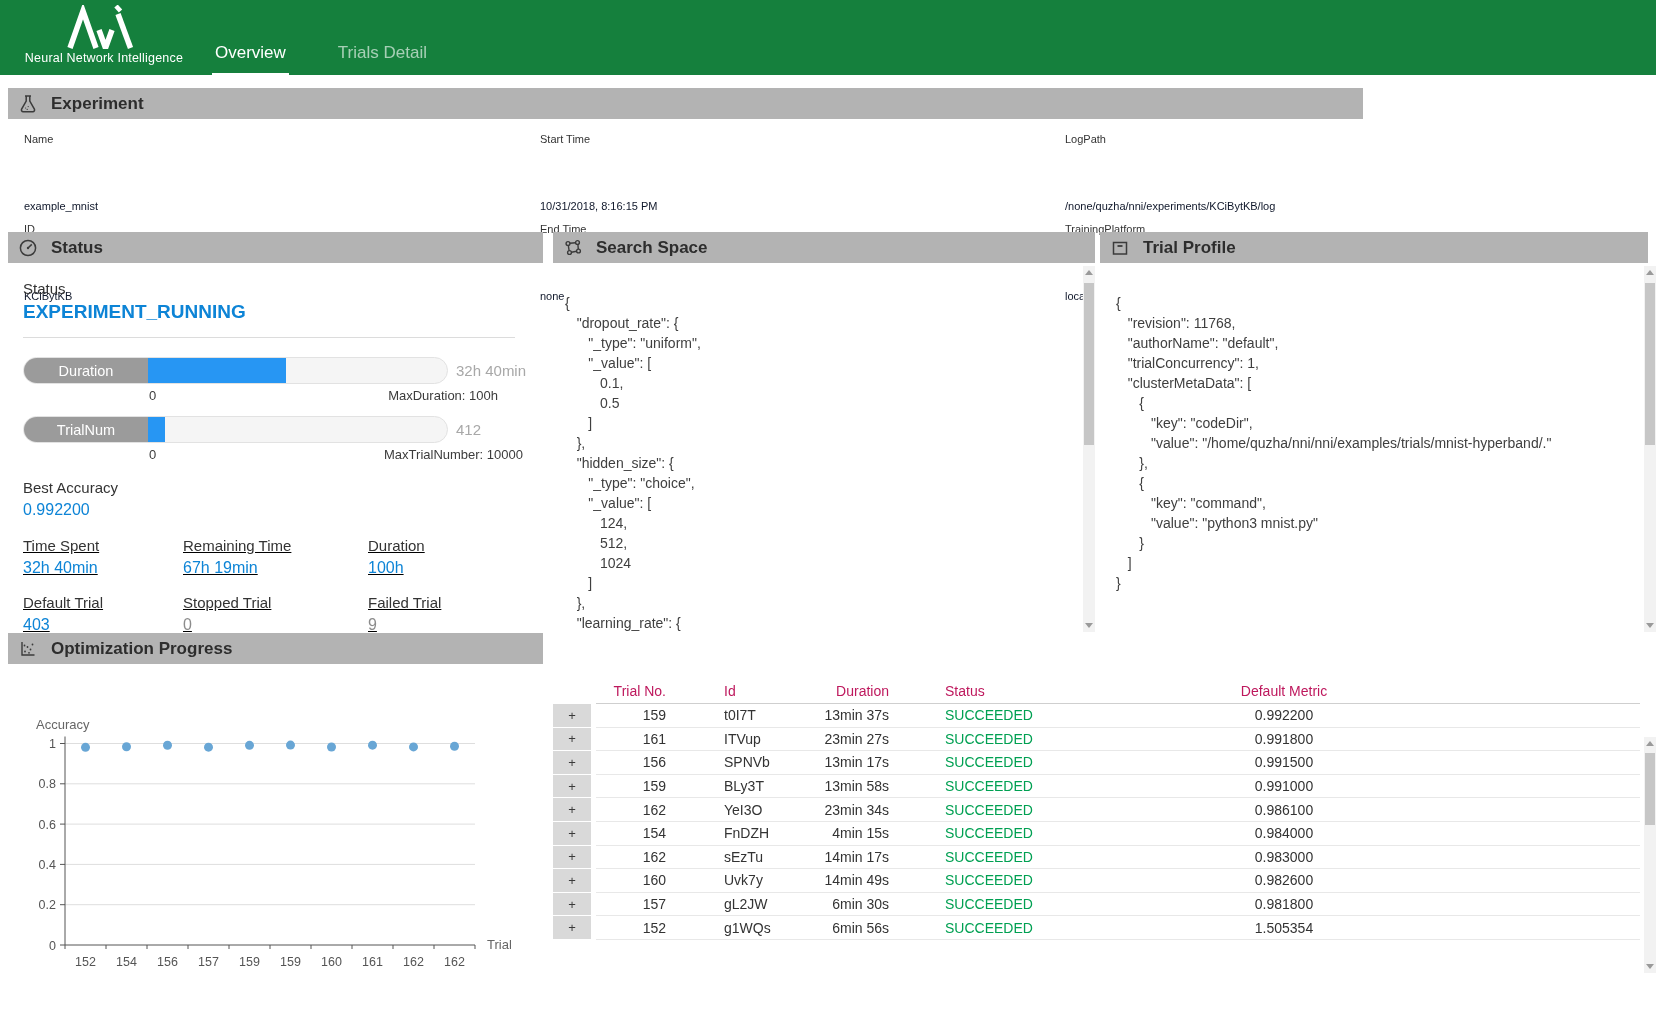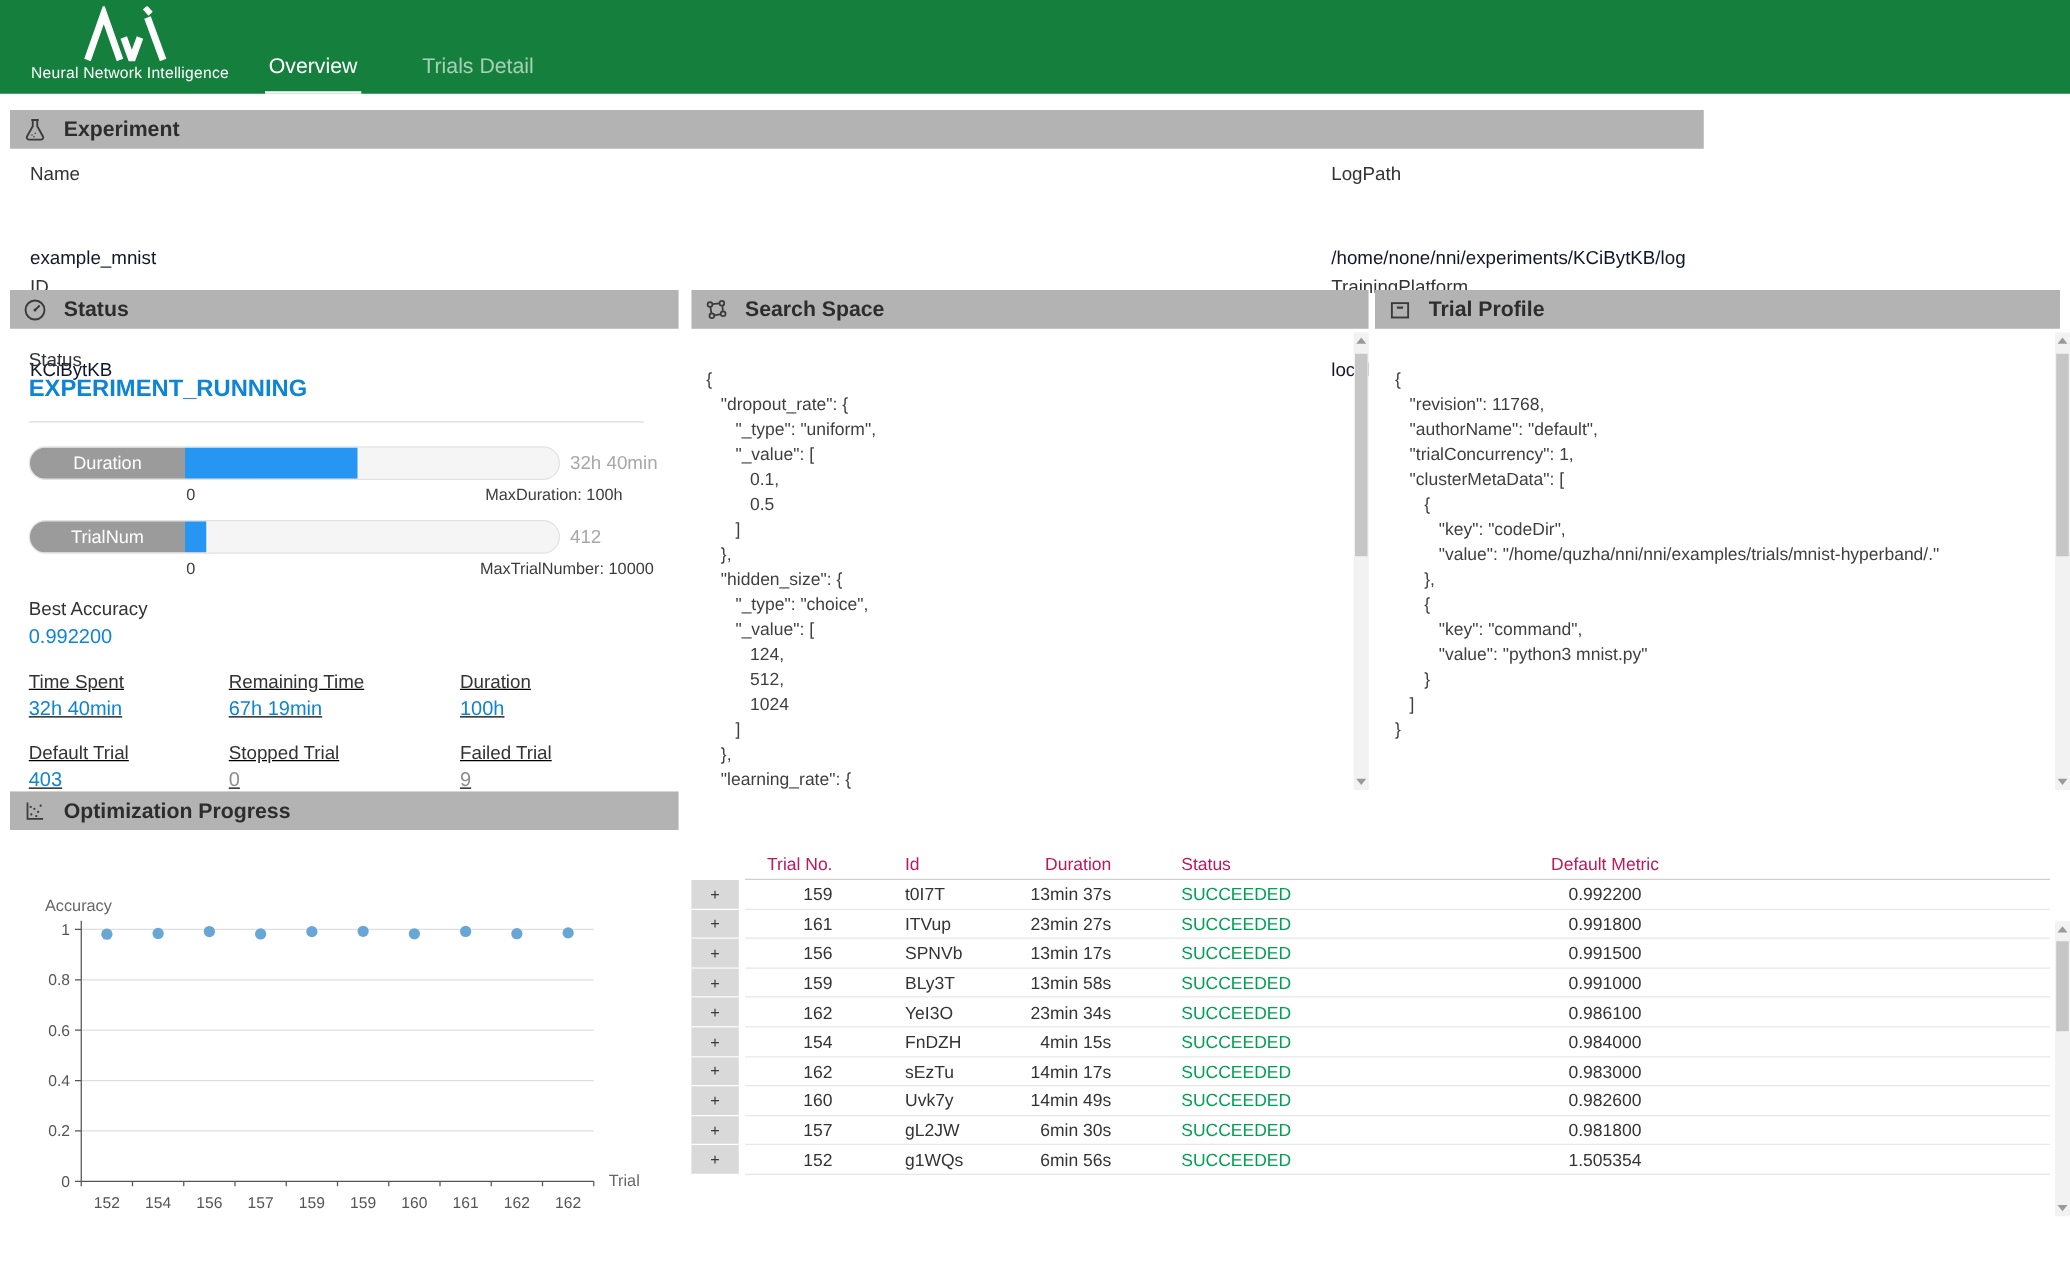--- a/index.html
+++ b/index.html
@@ -16,21 +16,21 @@
   .tab { font-size:17px; color:rgba(255,255,255,0.62); padding:0 3px 12px; cursor:pointer; }
   .tab.active { color:#fff; border-bottom:2px solid #fff; padding-bottom:10px; }
 
   
   .secbar { position:absolute; height:31px; background:#b3b3b3; display:flex; align-items:center; padding-left:10px; }
   .secbar .sectitle { font-size:17px; font-weight:600; color:#2d2d2d; margin-left:13px; }
   .secicon { width:20px; height:20px; display:flex; align-items:center; }
 
   
   .exp-col { position:absolute; top:128px; }
-  .exp-line { font-size:15px; line-height:23px; }
+  .exp-line { font-size:11px; line-height:23px; }
   .exp-label { color:#333; }
   .exp-value { color:#0f172a;margin-top:44px; }
 
   
   .panel { position:absolute; overflow:hidden; }
   .jsonpre { font-family:"Liberation Sans","DejaVu Sans",sans-serif; font-size:14px; line-height:20px; color:#3f3f3f; white-space:pre; }
 
   
   .status-content { padding:17px 15px 0; }
   .small-label { font-size:15px; color:#333; }
@@ -108,23 +108,29 @@
     </span>
     <span class="sectitle">Experiment</span>
   </div>
 
   <div class="exp-col" style="left:24px;">
     <div class="exp-line exp-label">Name</div>
     <div class="exp-line exp-value">example_mnist</div>
     <div class="exp-line exp-label">ID</div>
     <div class="exp-line exp-value">KCiBytKB</div>
   </div>
+  <div class="exp-col" style="left:540px;">
+    <div class="exp-line exp-label">Start Time</div>
+    <div class="exp-line exp-value">10/31/2018, 8:16:15 PM</div>
+    <div class="exp-line exp-label">End Time</div>
+    <div class="exp-line exp-value">none</div>
+  </div>
   <div class="exp-col" style="left:1065px;">
     <div class="exp-line exp-label">LogPath</div>
-    <div class="exp-line exp-value">/home/none/nni/experiments/KCiBytKB/log</div>
+    <div class="exp-line exp-value">/none/quzha/nni/experiments/KCiBytKB/log</div>
     <div class="exp-line exp-label">TrainingPlatform</div>
     <div class="exp-line exp-value">local</div>
   </div>
 
   <div class="panel" style="left:8px; top:232px; width:535px; height:400px;">
     <div class="secbar" style="left:0; top:0; width:535px; position:absolute;">
       <span class="secicon">
         <svg width="20" height="20" viewBox="0 0 20 20" fill="none" stroke="#3b3b3b" stroke-width="1.5">
           <circle cx="10" cy="10" r="7.6"></circle>
           <path d="M10 10 L13.8 6.4"></path>

